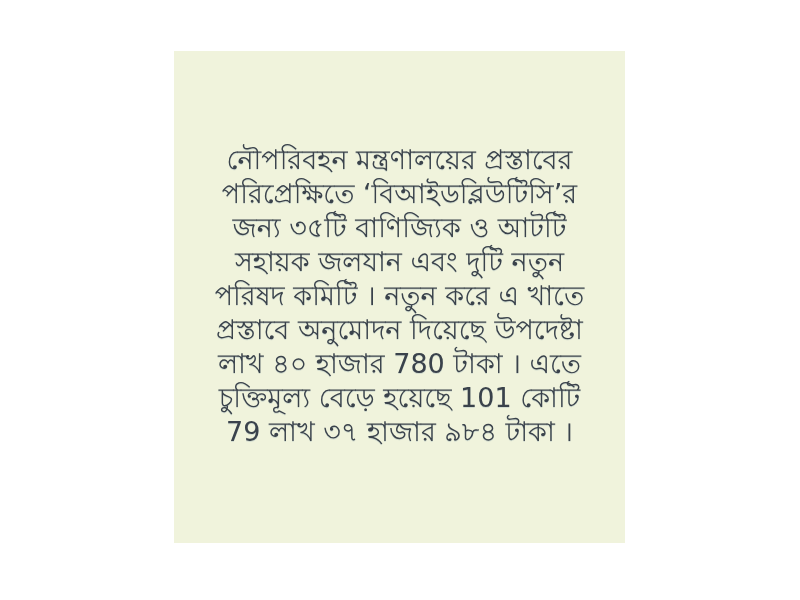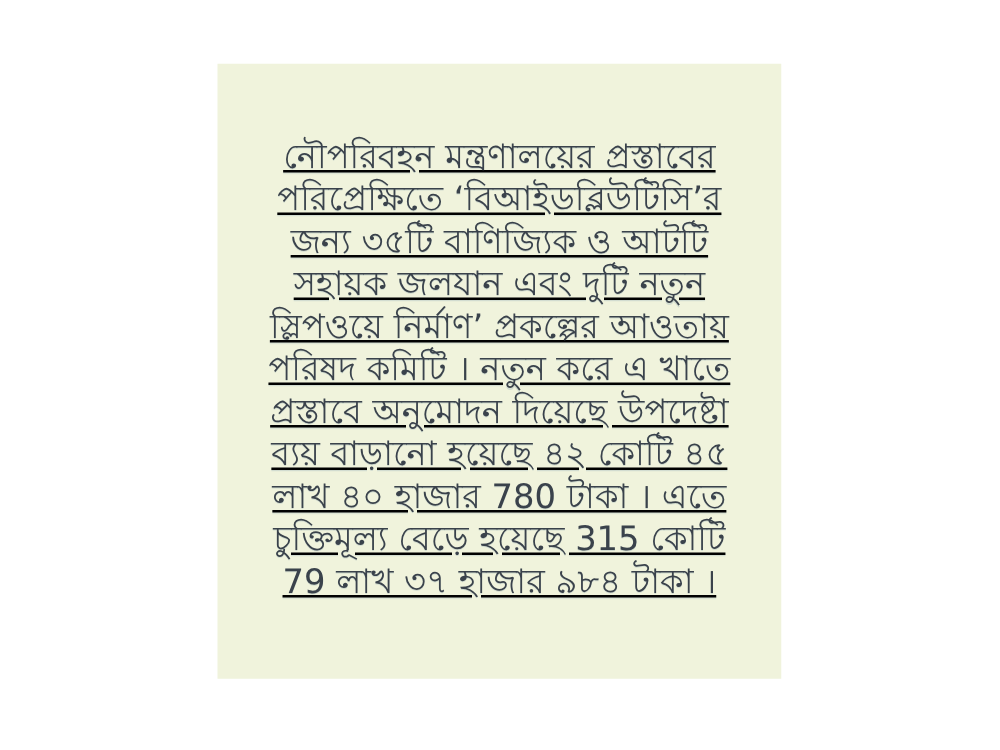--- a/index.html
+++ b/index.html
@@ -21,21 +21,20 @@
     left: 174px;
     top: 51px;
     width: 451px;
     height: 492px;
     background: #f0f3dc;
     display: flex;
     flex-direction: column;
     justify-content: center;
     align-items: center;
     padding: 24px 10px 26px 10px;
-    text-decoration: underline;
   }
   .text-line {
     display: block;
     width: 100%;
     text-align: center;
     font-size: 27px;
     line-height: 34px;
     color: #3a424b;
     white-space: nowrap;
     font-family: "DejaVu Sans", sans-serif;
@@ -44,21 +43,19 @@
 </style>
 </head>
 <body>
 
 <div class="page">
   <div class="article-box">
     <span class="text-line">নৌপরিবহন মন্ত্রণালয়ের প্রস্তাবের</span>
     <span class="text-line">পরিপ্রেক্ষিতে ‘বিআইডব্লিউটিসি’র</span>
     <span class="text-line">জন্য ৩৫টি বাণিজ্যিক ও আটটি</span>
     <span class="text-line">সহায়ক জলযান এবং দুটি নতুন</span>
-    <span class="text-line">স্লিপওয়ে নির্মাণ’ প্রকল্পের আওতায়</span>
     <span class="text-line">পরিষদ কমিটি । নতুন করে এ খাতে</span>
     <span class="text-line">প্রস্তাবে অনুমোদন দিয়েছে উপদেষ্টা</span>
-    <span class="text-line">ব্যয় বাড়ানো হয়েছে ৪২ কোটি ৪৫</span>
     <span class="text-line">লাখ ৪০ হাজার 780 টাকা । এতে</span>
-    <span class="text-line">চুক্তিমূল্য বেড়ে হয়েছে 315 কোটি</span>
+    <span class="text-line">চুক্তিমূল্য বেড়ে হয়েছে 101 কোটি</span>
     <span class="text-line">79 লাখ ৩৭ হাজার ৯৮৪ টাকা ।</span>
   </div>
 </div>
 
 </body></html>

